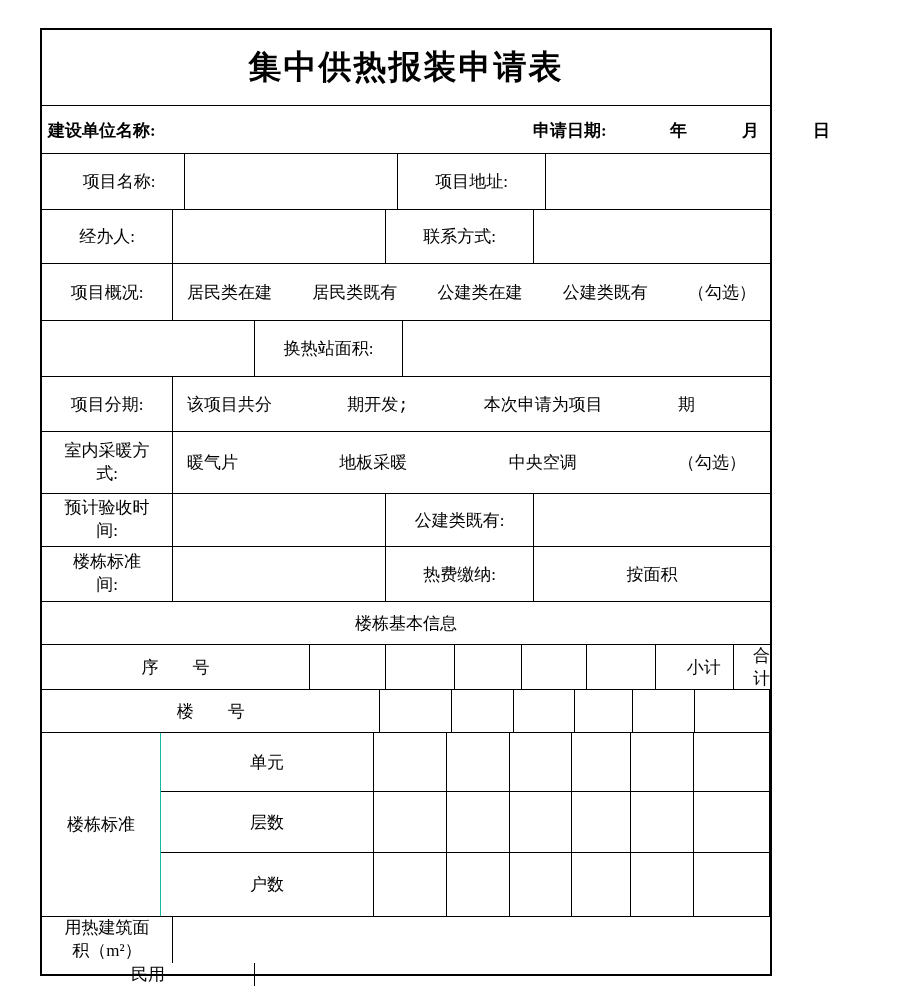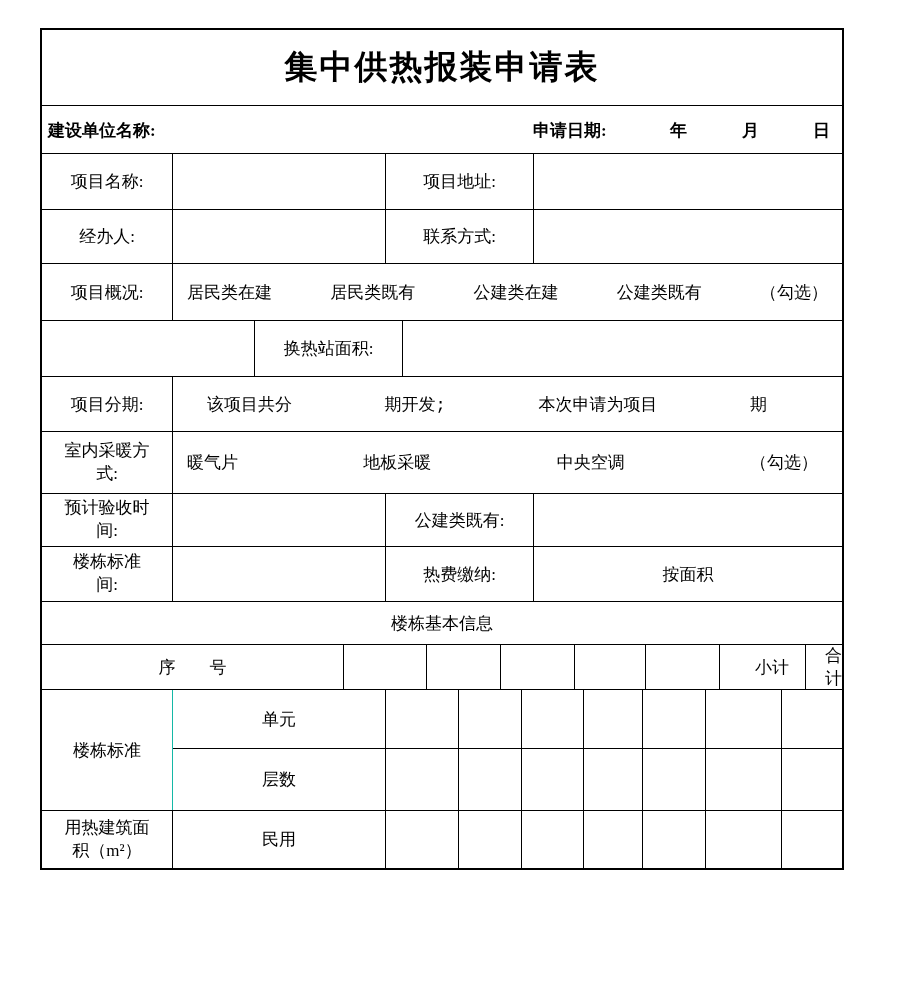--- a/index.html
+++ b/index.html
@@ -1,19 +1,19 @@
 <!DOCTYPE html>
 <html><head>
 <meta charset="utf-8">
 <style>
   * { margin:0; padding:0; box-sizing:border-box; }
   body { background:#fff; font-family:"Liberation Serif","DejaVu Serif",serif; color:#000; }
   .page { position:relative; width:924px; height:990px; background:#fff; overflow:hidden; }
   .form-table {
-    position:absolute; left:40px; top:28px; width:804px;
+    position:absolute; left:40px; top:28px; width:732px;
     border:2px solid #000; background:#fff;
     font-size:17px;
   }
   .row { display:flex; border-bottom:1px solid #000; align-items:stretch; }
   .row:last-child { border-bottom:none; }
   .cell { border-right:1px solid #000; display:flex; align-items:center; justify-content:center; text-align:center; }
   .cell:last-child { border-right:none; }
   .c1 { width:131px; }
   .c2 { width:213px; }
   .c3 { width:148px; }
@@ -33,24 +33,24 @@
   .title-text { font-size:33px; font-weight:700; letter-spacing:2px; }
 
   .r-hdr { height:48px; position:relative; font-weight:700; }
   .r-hdr span { position:absolute; top:50%; transform:translateY(-50%); white-space:nowrap; }
   .hdr-unit { left:6px; }
   .hdr-date { left:491px; }
   .hdr-y { left:628px; }
   .hdr-m { left:700px; }
   .hdr-d { left:771px; }
 
-  .r3 { height:56px; } .r4 { height:54px; } .r5 { height:57px; }
-  .r6 { height:56px; } .r7 { height:55px;gap:20px; } .r8 { height:62px; }
+  .r3 { height:56px;padding-left:12px; } .r4 { height:54px; } .r5 { height:57px; }
+  .r6 { height:56px; } .r7 { height:55px; } .r8 { height:62px; }
   .r9 { height:53px; } .r10 { height:55px; } .r11 { height:43px; }
-  .r12 { height:45px;gap:19px; } .r13 { height:43px; } .r-last { height:57px; }
+  .r12 { height:45px;gap:19px; } .r13 { height:43px; } .r-last { height:57px;flex-direction:column; }
 
   .spread { flex:1; display:flex; align-items:center; justify-content:space-between; padding:0 14px;font-family:Liberation Mono, monospace; }
   .spread-phase { padding-right:75px; }
   .spread-heat { padding-right:24px; }
 
   .std-section { display:flex; border-bottom:1px solid #000; }
   .std-label { width:131px; border-right:1px solid #14b8a6; display:flex; align-items:center; justify-content:center; }
   .std-body { flex:1; display:flex; flex-direction:column; }
   .sub-row { display:flex; border-bottom:1px solid #000; }
   .sub-row:last-child { border-bottom:none; }
@@ -152,20 +152,30 @@
       <div class="cell g0">序　　号</div>
       <div class="cell g1"></div>
       <div class="cell g2"></div>
       <div class="cell g3"></div>
       <div class="cell g4"></div>
       <div class="cell g5"></div>
       <div class="cell g6">小计</div>
       <div class="cell g7">合计</div>
     </div>
 
+    <div class="row r13">
+      <div class="cell g0">楼　　号</div>
+      <div class="cell g1"></div>
+      <div class="cell g2"></div>
+      <div class="cell g3"></div>
+      <div class="cell g4"></div>
+      <div class="cell g5"></div>
+      <div class="cell g6"></div>
+      <div class="cell g7"></div>
+    </div>
 
     <div class="std-section">
       <div class="std-label">楼栋标准</div>
       <div class="std-body">
         <div class="sub-row sub1">
           <div class="cell c2">单元</div>
           <div class="cell g1"></div>
           <div class="cell g2"></div>
           <div class="cell g3"></div>
           <div class="cell g4"></div>
@@ -176,20 +186,30 @@
         <div class="sub-row sub2">
           <div class="cell c2">层数</div>
           <div class="cell g1"></div>
           <div class="cell g2"></div>
           <div class="cell g3"></div>
           <div class="cell g4"></div>
           <div class="cell g5"></div>
           <div class="cell g6"></div>
           <div class="cell g7"></div>
         </div>
+        <div class="sub-row sub3">
+          <div class="cell c2">户数</div>
+          <div class="cell g1"></div>
+          <div class="cell g2"></div>
+          <div class="cell g3"></div>
+          <div class="cell g4"></div>
+          <div class="cell g5"></div>
+          <div class="cell g6"></div>
+          <div class="cell g7"></div>
+        </div>
       </div>
     </div>
 
     <div class="row r-last">
       <div class="cell c1 pre">用热建筑面
 积（m²）</div>
       <div class="cell c2">民用</div>
       <div class="cell g1"></div>
       <div class="cell g2"></div>
       <div class="cell g3"></div>

